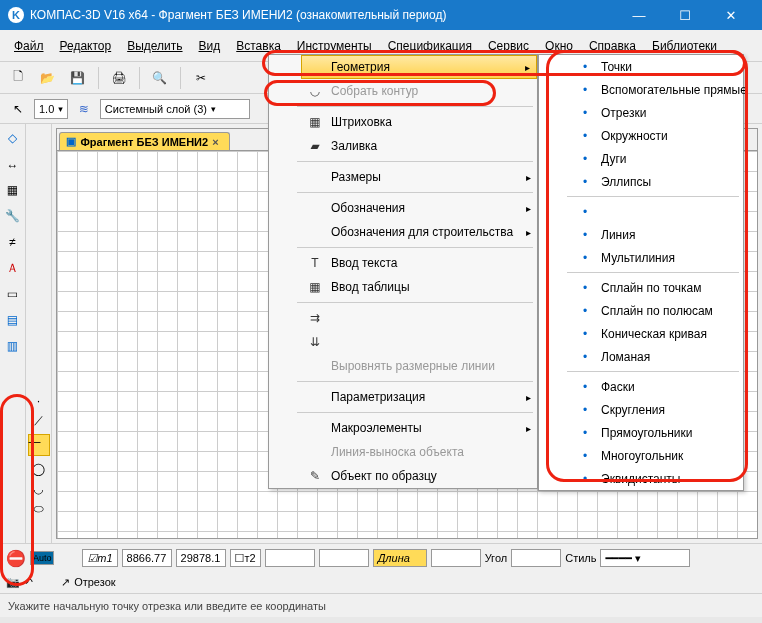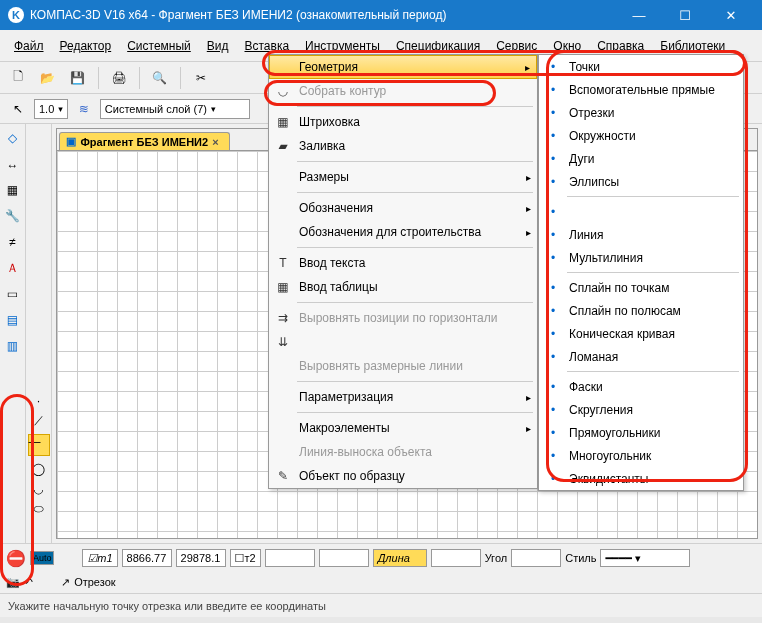--- a/index.html
+++ b/index.html
@@ -31,21 +31,21 @@
     background-color:#fff;
   }
   .bottombar { height:50px; border-top:1px solid #d0d0d0; padding:2px 6px; font-size:11px;}
   .bottombar .r { display:flex; align-items:center; gap:4px; height:24px;}
   .field { border:1px solid #999; background:#fff; height:18px; padding:0 4px; display:inline-flex; align-items:center; min-width:50px;}
   .field.y { background:#ffdb58;}
   .statusbar { height:24px; border-top:1px solid #d0d0d0; display:flex; align-items:center; padding:0 8px; font-size:11px; color:#444;text-align:right;}
   .footer { height:14px; background:#e8e8e8;}
   
   .menu { position:absolute; background:#f7f7f7; border:1px solid #999; box-shadow:2px 2px 4px rgba(0,0,0,.2); font-size:12px; z-index:10; }
-  .menu .row { height:24px; display:flex; align-items:center; padding:0 24px 0 30px; position:relative; white-space:nowrap;}
+  .menu .row { height:24px; display:flex; align-items:center; padding:0 24px 0 30px; position:relative; white-space:nowrap;margin-left:32px;}
   .menu .row .chev { position:absolute; right:6px; font-size:10px;}
   .menu .row.hl { background:linear-gradient(#ffe9a3,#ffd24d); border:1px solid #d6a400; padding-left:29px; padding-right:23px; }
   .menu .row.dis { color:#999;}
   .menu .sep { height:1px; background:#ccc; margin:3px 4px 3px 28px;}
   .menu .icon { position:absolute; left:6px; width:16px; text-align:center; font-size:12px; color:#333;}
   .menu1 { top:24px; left:268px; width:270px;}
   .menu2 { top:24px; left:538px; width:206px; background:#fff;}
   .menu2 .row { height:23px; padding-left:30px;}
   .redbox { position:absolute; border:3px solid #e21; border-radius:18px; pointer-events:none; z-index:20;}
   .rb-menubar { top:50px; left:262px; width:484px; height:26px;}
@@ -62,21 +62,21 @@
   <div class="icon">K</div>
   <div class="title">КОМПАС-3D V16  x64 - Фрагмент БЕЗ ИМЕНИ2 (ознакомительный период)</div>
   <div class="winbtn">—</div>
   <div class="winbtn">☐</div>
   <div class="winbtn">✕</div>
 </div>
 
 <div class="menubar">
   <span class="mitem"><u>Файл</u></span>
   <span class="mitem"><u>Редактор</u></span>
-  <span class="mitem"><u>Системный</u></span>
+  <span class="mitem"><u>Выделить</u></span>
   <span class="mitem"><u>Вид</u></span>
   <span class="mitem"><u>Вставка</u></span>
   <span class="mitem"><u>Инструменты</u></span>
   <span class="mitem"><u>Спецификация</u></span>
   <span class="mitem"><u>Сервис</u></span>
   <span class="mitem"><u>Окно</u></span>
   <span class="mitem"><u>Справка</u></span>
   <span class="mitem"><u>Библиотеки</u></span>
 
   <div class="menu menu1" id="menu1">
@@ -116,21 +116,20 @@
         <span class="icon ic">T</span>
         <span>Ввод текста</span>
       </div>
       <div class="row">
         <span class="icon ic">▦</span>
         <span>Ввод таблицы</span>
       </div>
       <div class="sep"></div>
       <div class="row dis">
         <span class="icon ic">⇉</span>
-        <span>Выровнять позиции по горизонтали</span>
       </div>
       <div class="row dis">
         <span class="icon ic">⇊</span>
       </div>
       <div class="row dis">
         <span>Выровнять размерные линии</span>
       </div>
       <div class="sep"></div>
       <div class="row">
         <span>Параметризация</span>
@@ -241,21 +240,21 @@
 </div>
 
 <div class="row2">
   <div class="tbtn ic">↖</div>
   <div class="combo">
       <span>1.0</span>
       <span class="arrow">▾</span>
     </div>
   <div class="tbtn ic" style="color:#36c;">≋</div>
   <div class="combo" style="min-width:150px;">
-      <span>Системный слой (7)</span>
+      <span>Системный слой (3)</span>
       <span class="arrow">▾</span>
     </div>
 </div>
 
 <div class="workspace">
   <div class="leftbar">
     <div class="lb ic" style="color:#06c;">◇</div>
     <div class="lb ic">↔</div>
     <div class="lb ic">▦</div>
     <div class="lb ic" style="color:#c60;">🔧</div>

